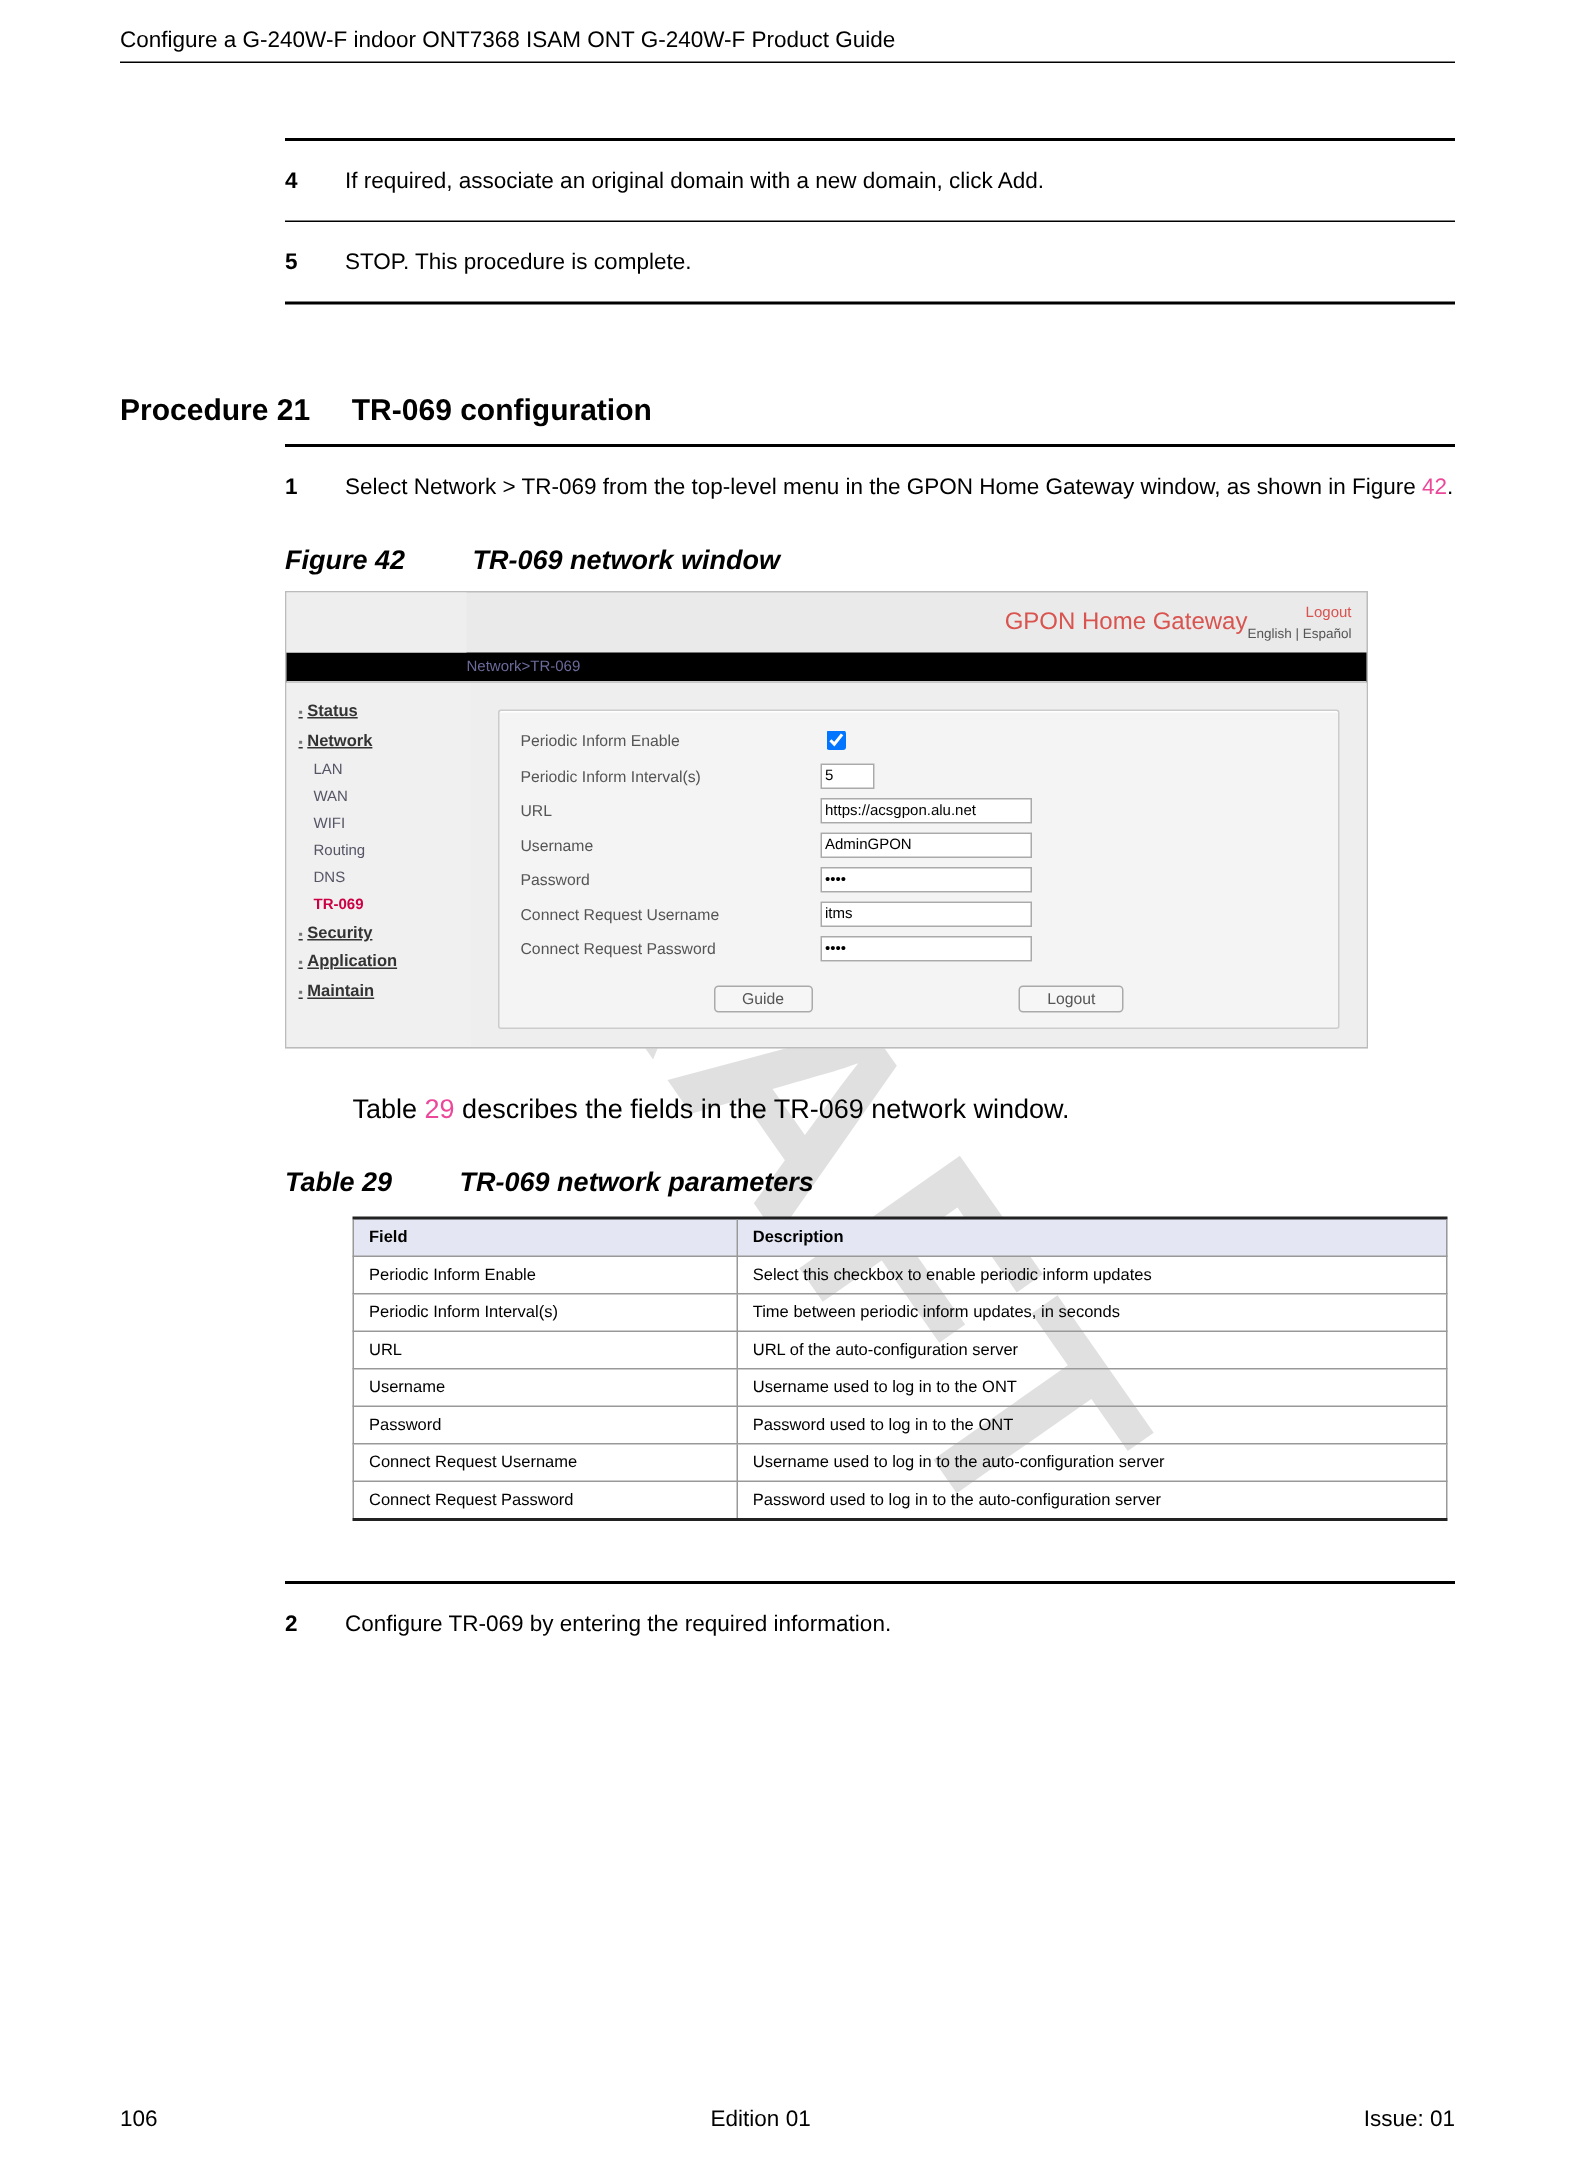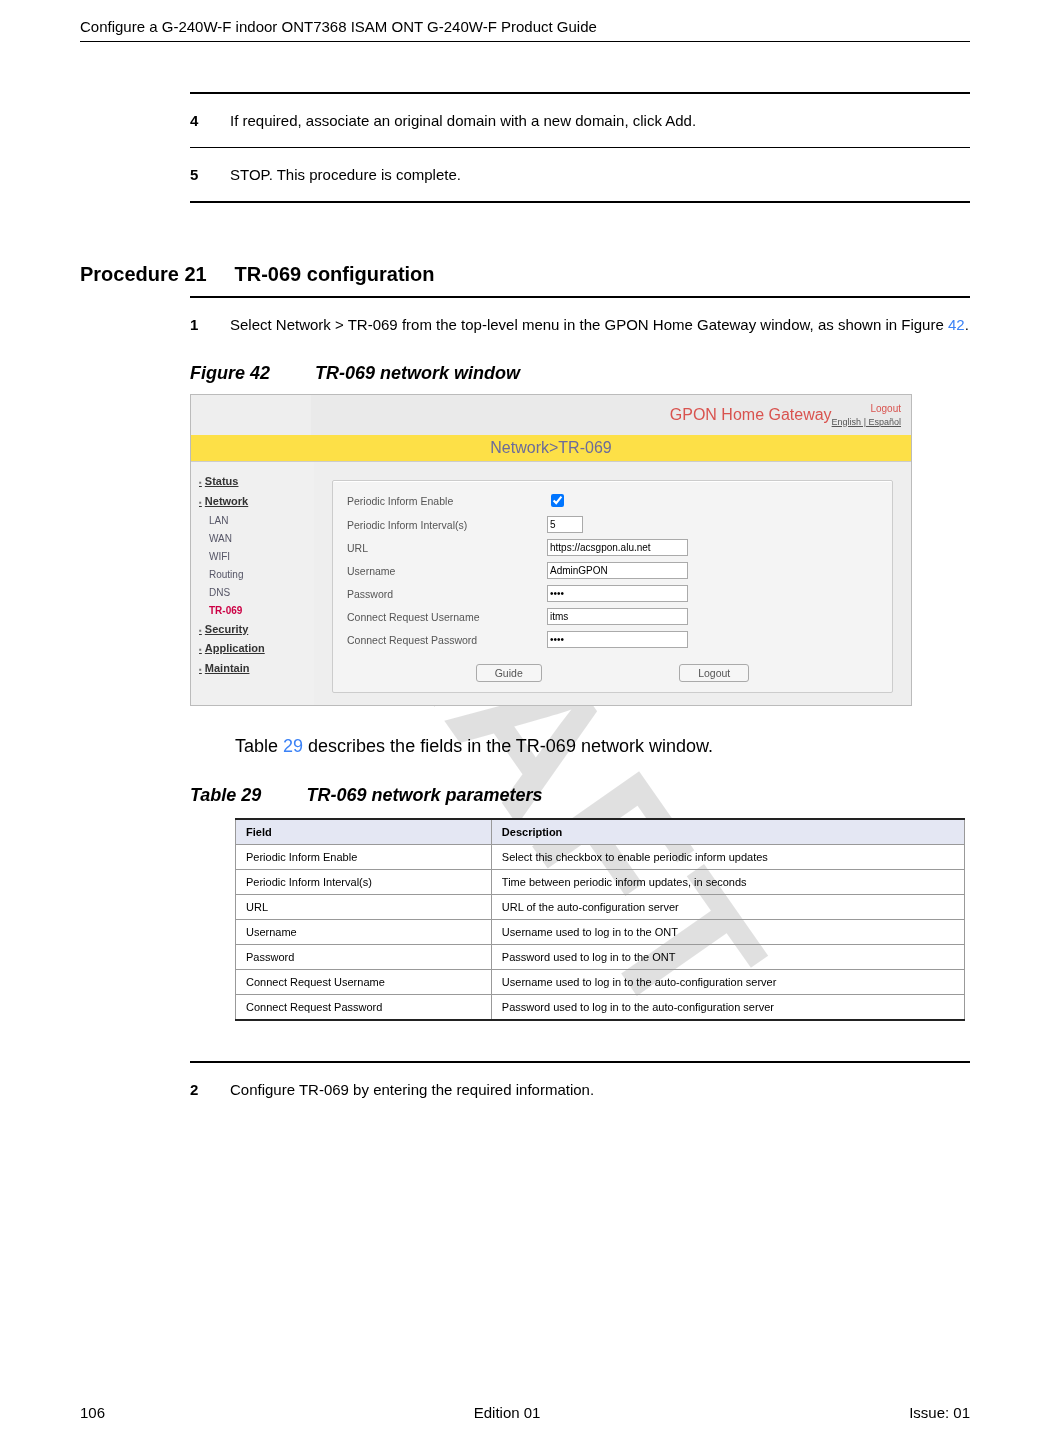--- a/index.html
+++ b/index.html
@@ -116,32 +116,30 @@
   }
   .ss-right {
     text-align: right;
     padding-right: 10px;
     font-size: 10px;
     color: #d9534f;
     line-height: 1.4;
   }
   .ss-right .lang {
     color: #555;
-    text-decoration: underline;
     font-size: 9px;
     display: block;
     text-align: center;
   }
   .ss-breadcrumb {
-    background: #fde047;
+    background: #000000;
     color: #6b6b9b;
-    font-size: 16px;
+    font-size: 10px;
     padding: 4px 120px;
     border-bottom: 1px solid #ccc;
-    text-align: center;
   }
   .ss-body {
     display: flex;
     min-height: 240px;
   }
   .ss-side {
     width: 115px;
     background: #f0f0f0;
     padding: 10px 0 10px 8px;
     font-size: 11px;
@@ -212,21 +210,21 @@
     font-size: 10.5px;
     color: #555;
   }
 
   .desc-text {
     margin-left: 155px;
     font-size: 18px;
     margin-top: 30px;
     margin-bottom: 28px;
   }
-  .link { color: #3b82f6; }
+  .link { color: #ec4899; }
   .table-title {
     margin-left: 110px;
     font-size: 18px;
     font-weight: bold;
     font-style: italic;
     margin-bottom: 12px;
   }
   .table-title .tabnum {
     font-style: italic;
     margin-right: 40px;

